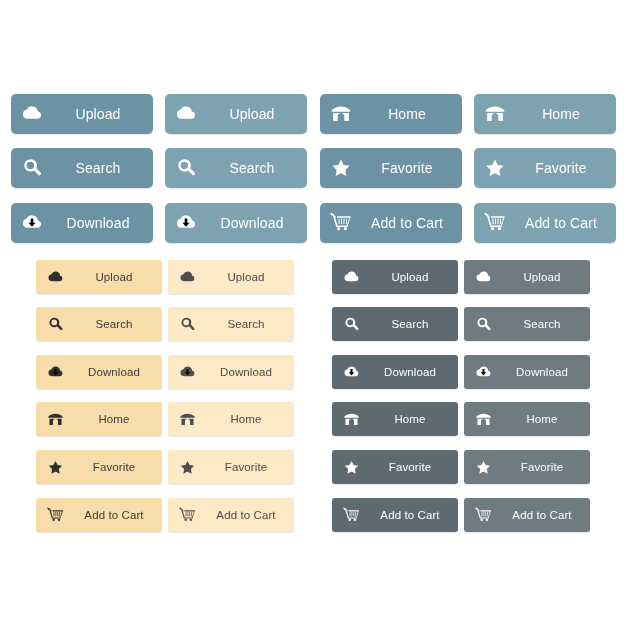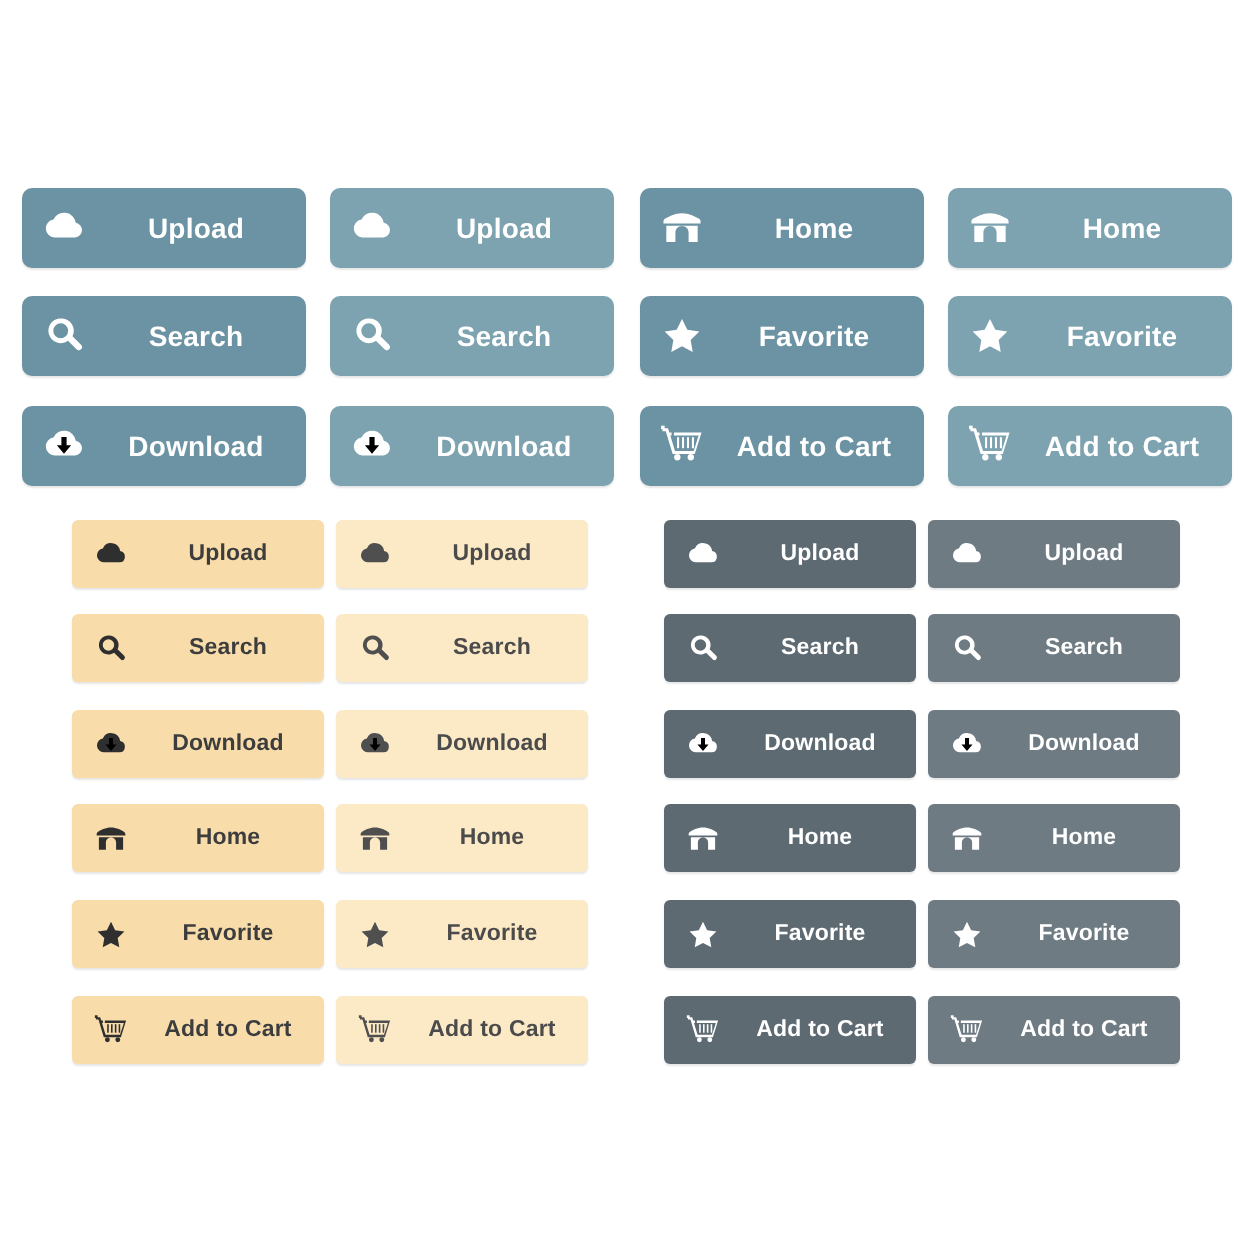--- a/index.html
+++ b/index.html
@@ -25,21 +25,20 @@
     display: flex;
     align-items: center;
     justify-content: center;
     flex: 0 0 auto;
   }
   .btn .lbl {
     flex: 1 1 auto;
     text-align: center;
     white-space: nowrap;
     letter-spacing: .1px;
-    font-weight: bold;
   }
   .btn svg { display: block; }
 
   
   .top {
     width: 142px; height: 40px;
     border-radius: 5px;
   }
   .top .ic { width: 42px; }
   .top .lbl { font-size: 14px; padding-right: 10px; }

